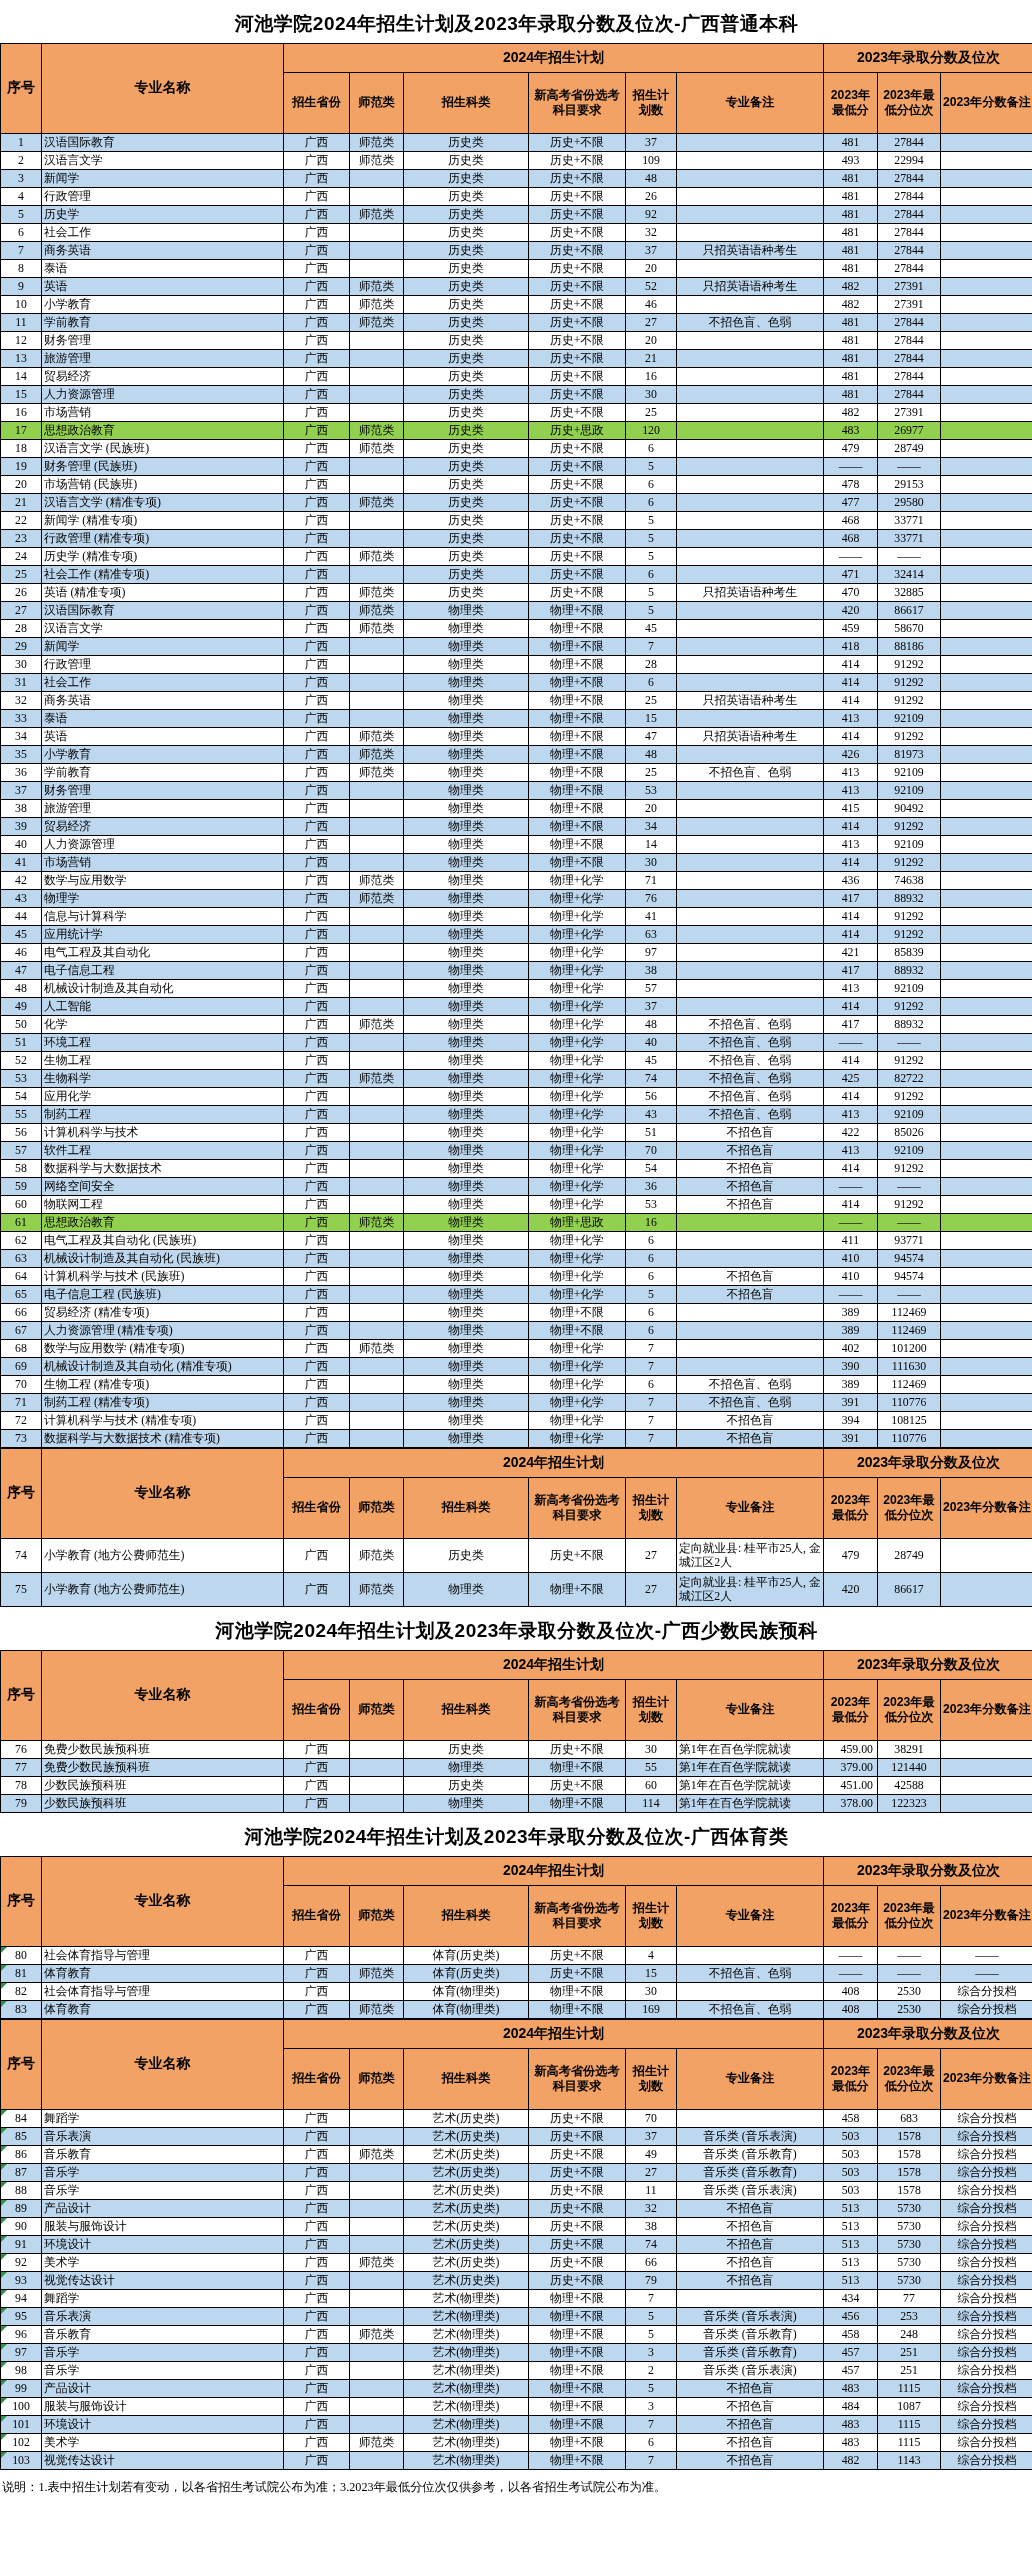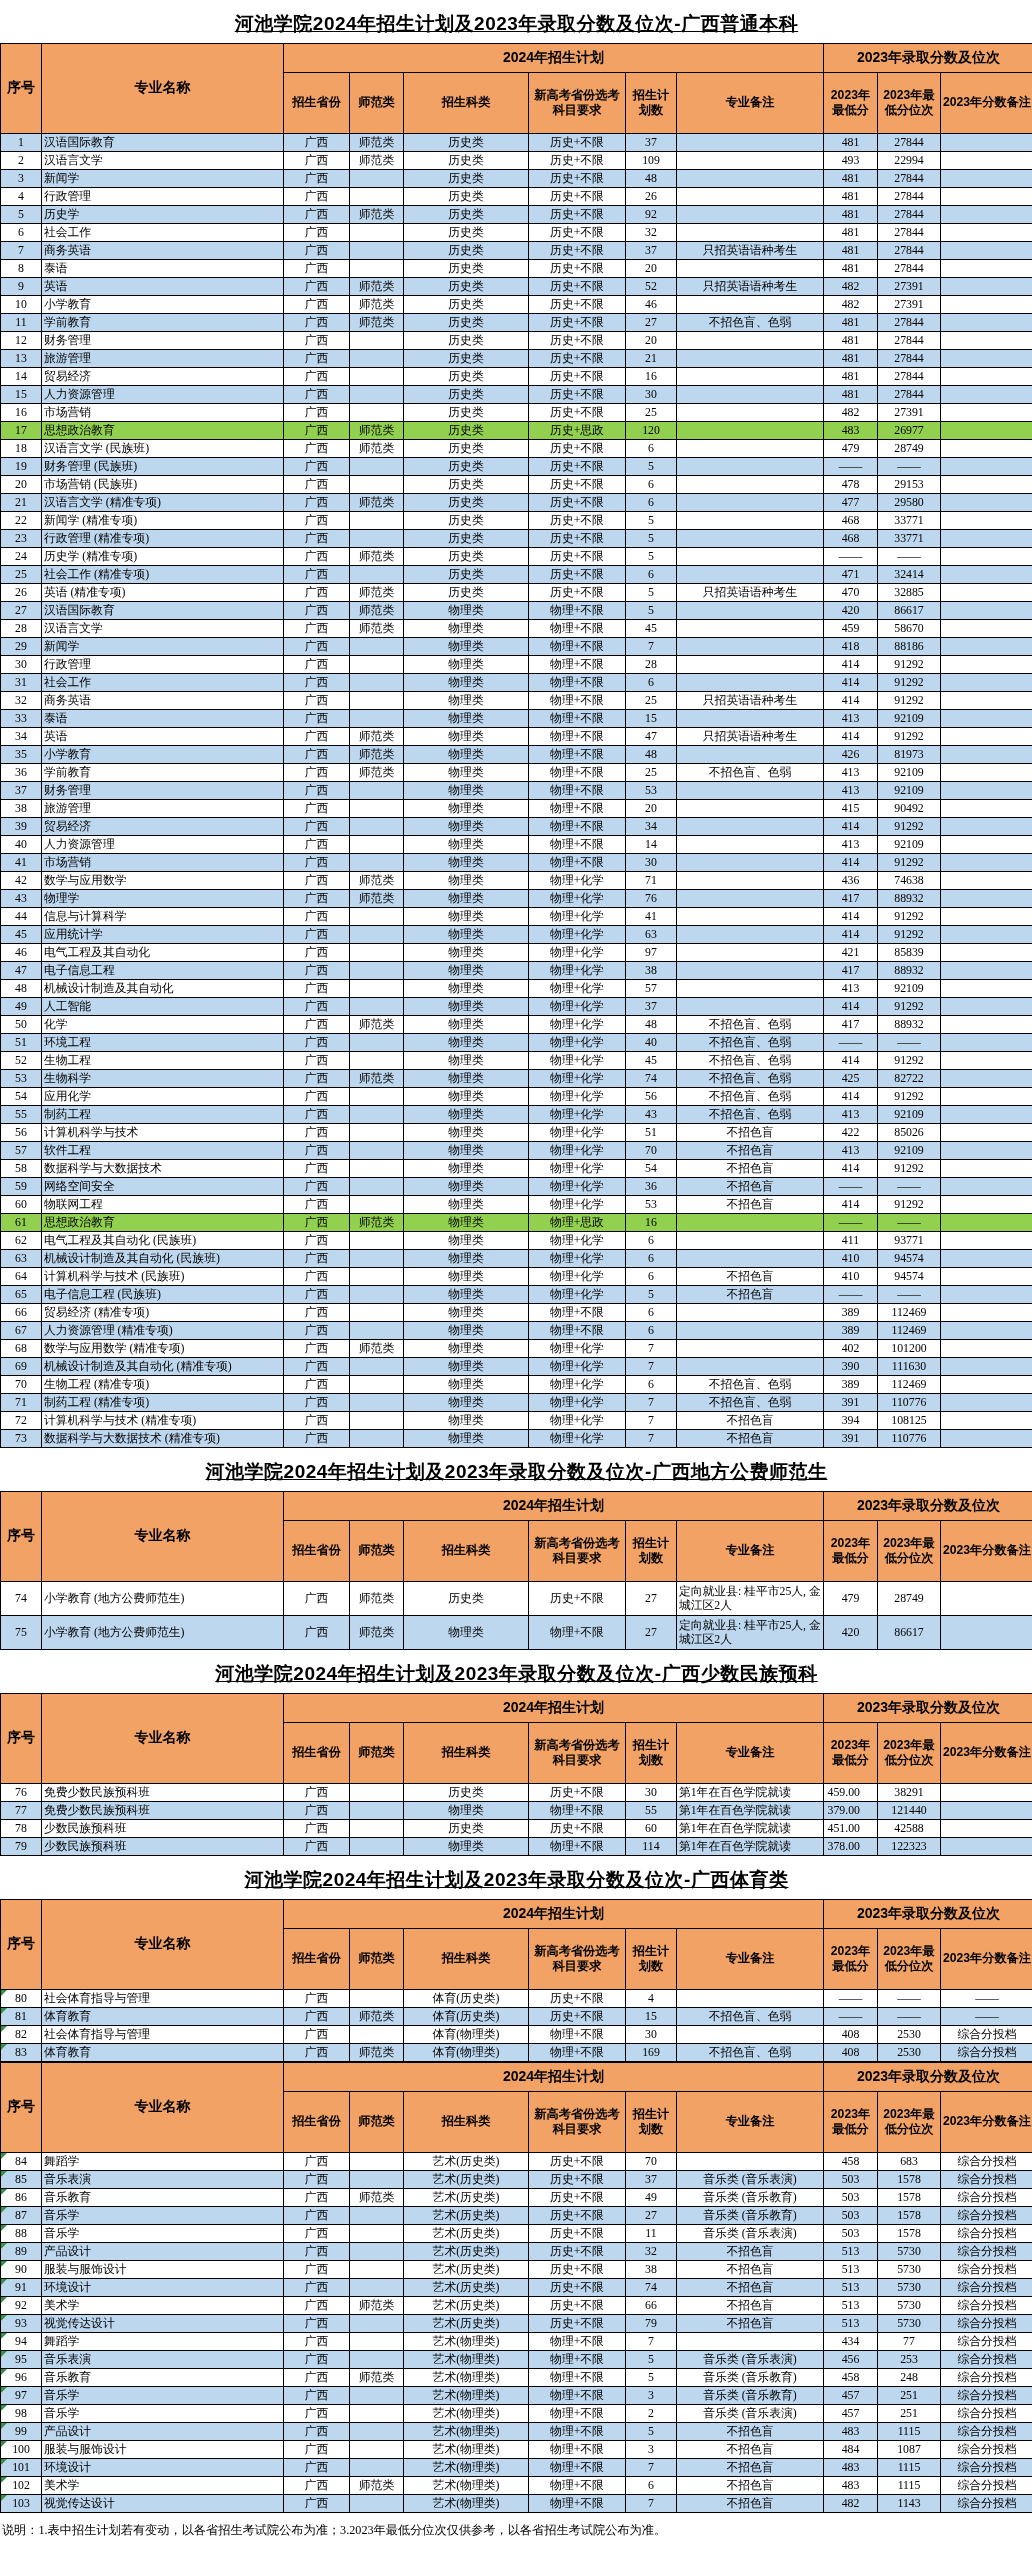--- a/index.html
+++ b/index.html
@@ -1,33 +1,33 @@
 <!DOCTYPE html>
 <html style="font-size:15px"><head>
 <meta charset="utf-8">
 <style>
   html,body{margin:0;padding:0;background:#fff;}
   body{width:1033px;font-family:"Liberation Sans",sans-serif;color:#000;}
-  .tbl-title{font-size:19px;font-weight:bold;text-align:center;margin:11.3px 0 5.7px;letter-spacing:0.5px;text-decoration:underline;}
+  .tbl-title{font-size:19px;font-weight:bold;text-align:center;margin:11.3px 0 5.7px;letter-spacing:0.5px;}
   table{border-collapse:collapse;width:1033px;table-layout:fixed;border:1.9px solid #000;}
   th,td{border:0.9px solid #000;overflow:hidden;}
   th{background:#F2A265;font-weight:bold;padding:0 1.9px;}
   thead tr.ghead th{height:28px;font-size:14px;margin-top:26px;}
   thead tr.shead th{height:60px;font-size:12.2px;line-height:1.25;}
   td{height:17px;font-family:"Liberation Serif",serif;font-size:11.8px;line-height:1.1;
      text-align:center;padding:0 1.9px;white-space:nowrap;}
   td.c-major{text-align:left;}
   tr.alt{background:#BDD7EE;}
   tr.hl{background:#92D050;}
   .flag td.c-no{position:relative;}
   .flag td.c-no::before{content:"";position:absolute;left:0;top:0;width:0;height:0;
      border-top:6.6px solid #2E9348;border-right:6.6px solid transparent;}
   .t2 td{height:33px;}
   .t2 td.c-remark,.t3 td.c-remark{white-space:normal;text-align:left;line-height:1.2;margin-top:36px;}
-  .t3 td.c-min{text-align:right;padding-right:17px;}
+  .t3 td.c-min{text-align:right;padding-right:4px;}
   .footer-note{font-family:"Liberation Serif",serif;font-size:12.2px;margin:9.4px 1.9px 5.7px;text-align:left;}
 </style>
 </head>
 <body>
 
 <section>
   <div class="tbl-title">河池学院2024年招生计划及2023年录取分数及位次-广西普通本科</div>
   <table>
     <colgroup>
         <col style="width:41px">
@@ -1009,21 +1009,20 @@
           <td class="c-remark">不招色盲</td>
           <td class="c-min">391</td>
           <td class="c-rank">110776</td>
           <td class="c-note"></td>
         </tr>
       </tbody>
   </table>
 </section>
 
 <section>
-  <div class="tbl-title">河池学院2024年招生计划及2023年录取分数及位次-广西地方公费师范生</div>
   <table class="t2">
     <colgroup>
         <col style="width:41px">
         <col style="width:242px">
         <col style="width:66px">
         <col style="width:54px">
         <col style="width:125px">
         <col style="width:97px">
         <col style="width:51px">
         <col style="width:147px">

